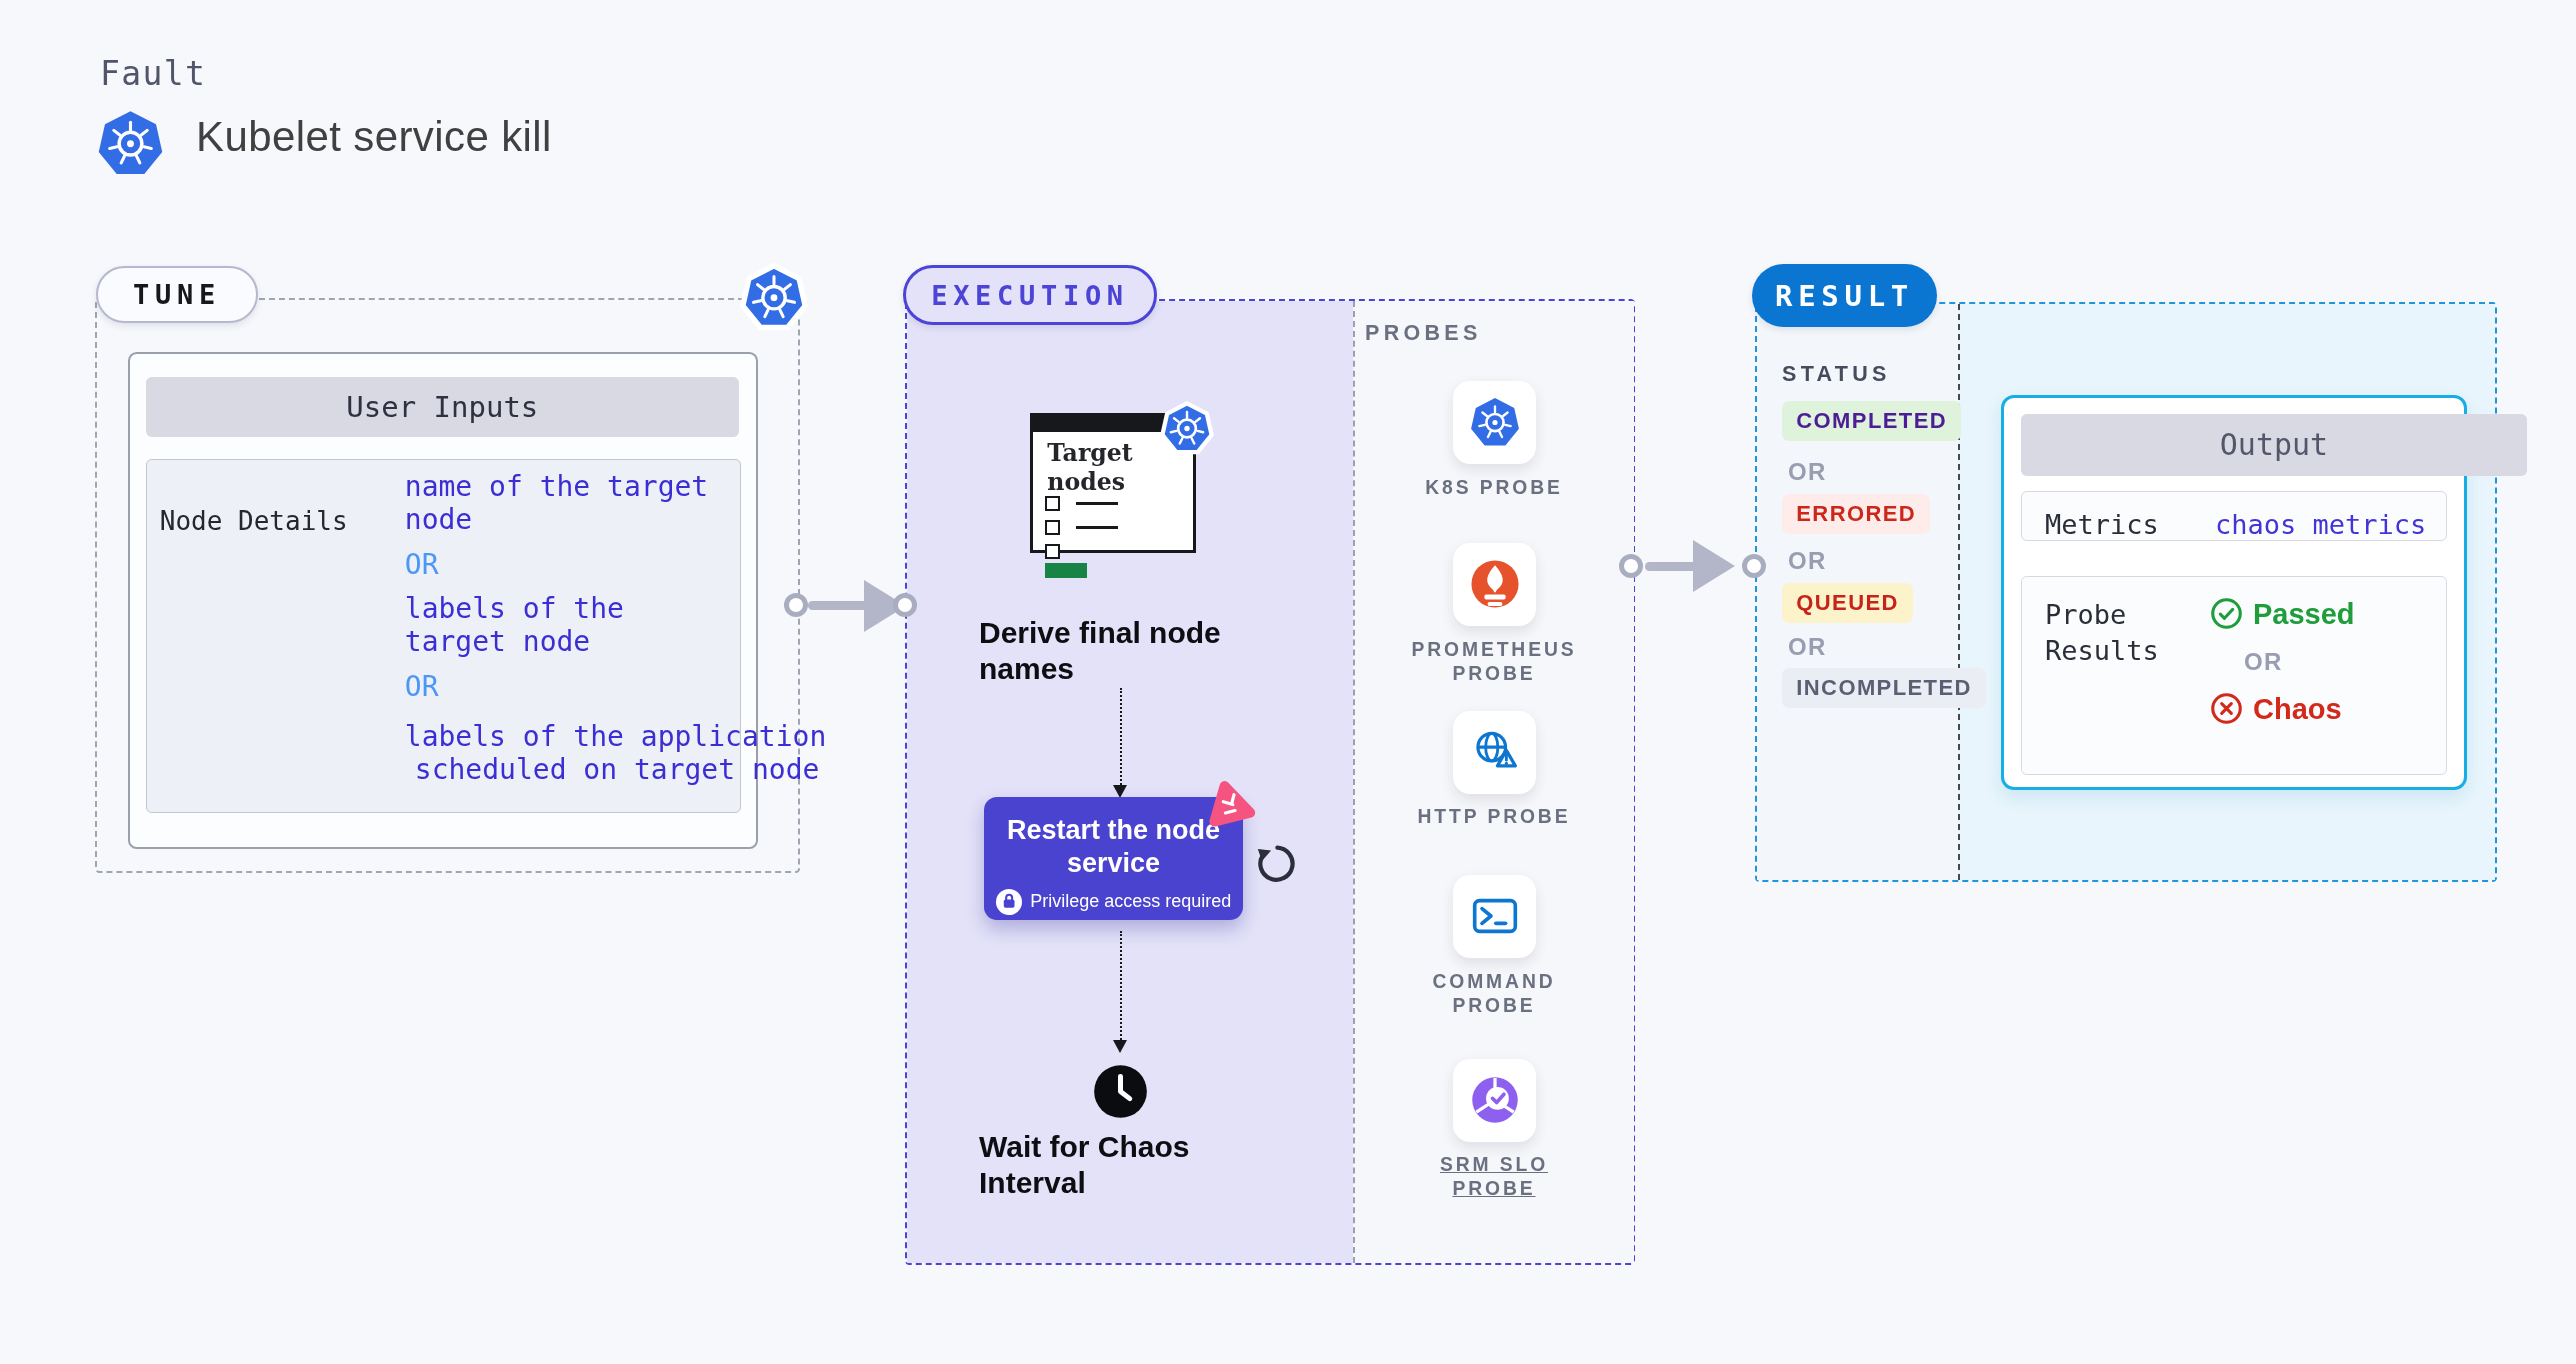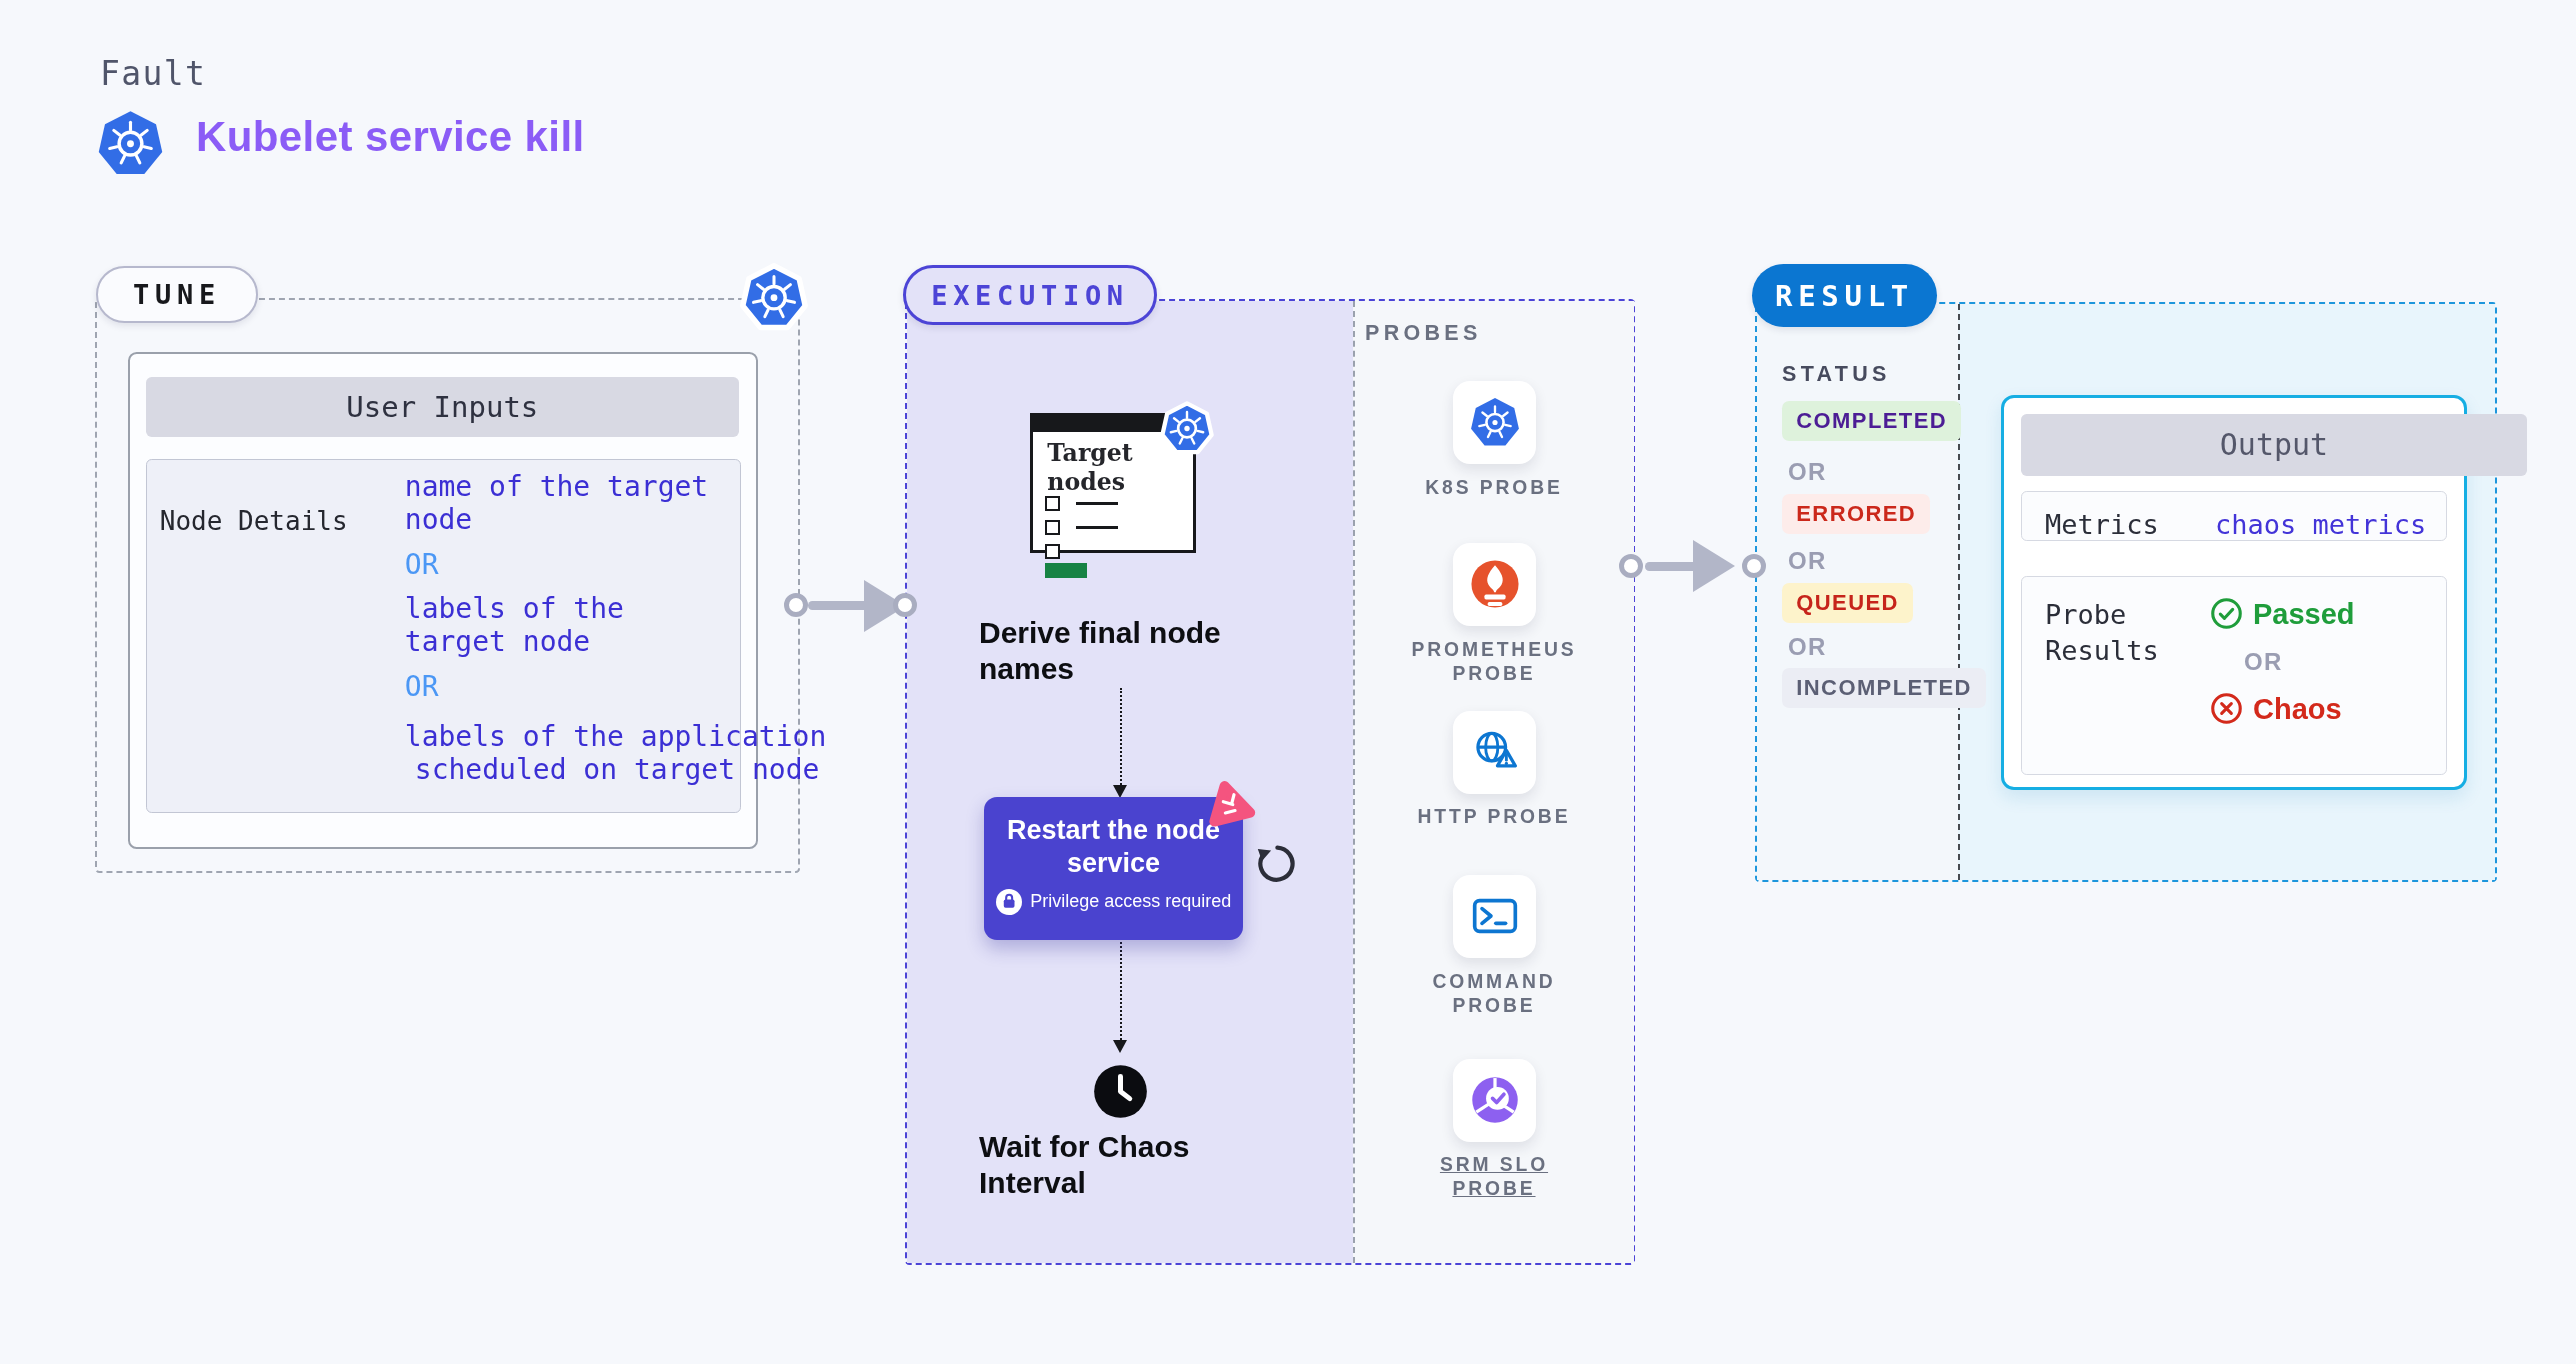--- a/index.html
+++ b/index.html
@@ -5,21 +5,21 @@
   html,body{margin:0;padding:0;width:2576px;height:1365px;overflow:hidden;
     background:#f6f8fc;font-family:"Liberation Sans",sans-serif;}
   .canvas{position:relative;width:2576px;height:1365px;background:#f6f8fc;}
   .abs{position:absolute;}
   .mono{font-family:"DejaVu Sans Mono",monospace;}
   .hiddefs{position:absolute;width:0;height:0;overflow:hidden;}
 
   
   .kicker{left:100px;top:54px;font-size:33px;color:#50556a;letter-spacing:1.4px;}
   .header-logo{left:96px;top:107px;}
-  .page-title{left:196px;top:113px;font-size:42px;font-weight:bold;color:#8b5cf6;letter-spacing:0.4px;}
+  .page-title{left:196px;top:113px;font-size:42px;font-weight:normal;color:#404040;letter-spacing:0.4px;}
 
   
   .pill{display:flex;align-items:center;justify-content:center;border-radius:34px;
     font-family:"DejaVu Sans Mono",monospace;font-weight:bold;z-index:6;box-sizing:border-box;
     box-shadow:0 2.9px 7.2px rgba(30,34,70,.10);}
   .pill-tune{left:96px;top:266px;width:162px;height:57px;background:#fafbfe;
     border:2.9px solid #b6b8cd;color:#17181c;font-size:27px;letter-spacing:5.7px;}
   .pill-exec{left:903px;top:265px;width:254px;height:60px;background:#e3e2f8;
     border:3.6px solid #4c44d6;color:#4c44d6;font-size:27px;letter-spacing:5.7px;}
   .pill-result{left:1752px;top:264px;width:185px;height:63px;background:#0b76d1;
@@ -66,21 +66,21 @@
   .target-k8s{left:1157px;top:398px;z-index:3;}
 
   .step-label{width:287px;text-align:left;font-size:30px;line-height:36px;font-weight:bold;color:#0d0e12;}
   .derive-label{left:979px;top:615px;}
   .wait-label{left:979px;top:1129px;}
 
   .dot-line{width:0;border-left:2.9px dotted #17181b;}
   .dot-head{width:0;height:0;border-left:7.9px solid transparent;border-right:7.9px solid transparent;
     border-top:13px solid #17181b;}
 
-  .restart-card{left:984px;top:797px;width:259px;height:143px;background:#4a43cf;border-radius:13px;
+  .restart-card{left:984px;top:797px;width:259px;height:123px;background:#4a43cf;border-radius:13px;
     box-shadow:0 8.6px 18.6px rgba(43,38,150,.28);z-index:2;}
   .restart-title{margin:17px auto 0;width:246px;text-align:center;font-size:27px;line-height:33px;
     font-weight:bold;color:#ffffff;}
   .restart-note{margin-top:8.6px;display:flex;align-items:center;justify-content:center;gap:8.6px;}
   .lock-circle{width:26px;height:26px;border-radius:50%;background:#ffffff;display:flex;
     align-items:center;justify-content:center;}
   .restart-note-text{font-size:18px;color:#ffffff;}
   .pink-icon{left:1202px;top:777px;z-index:4;}
   .refresh-icon{left:1255px;top:842px;}
   .clock-icon{left:1092px;top:1063px;}

